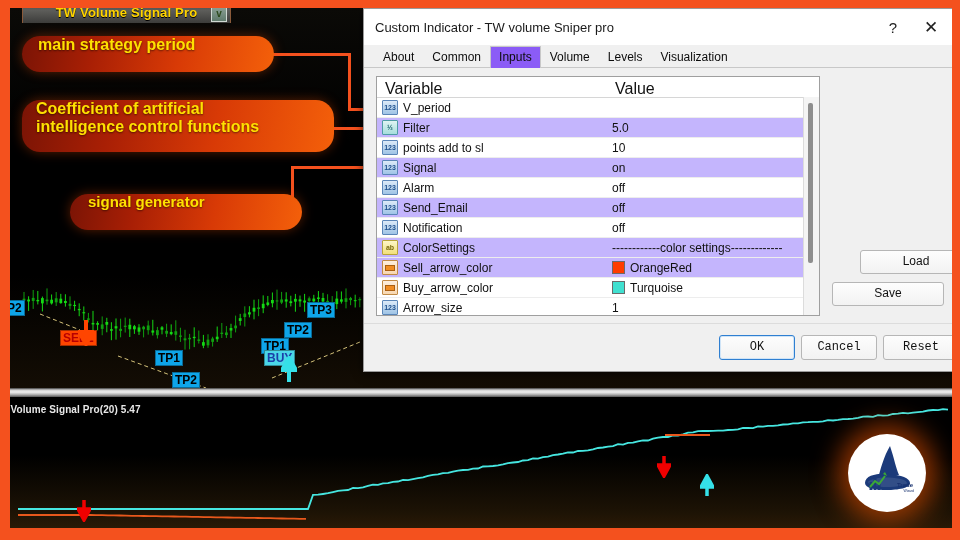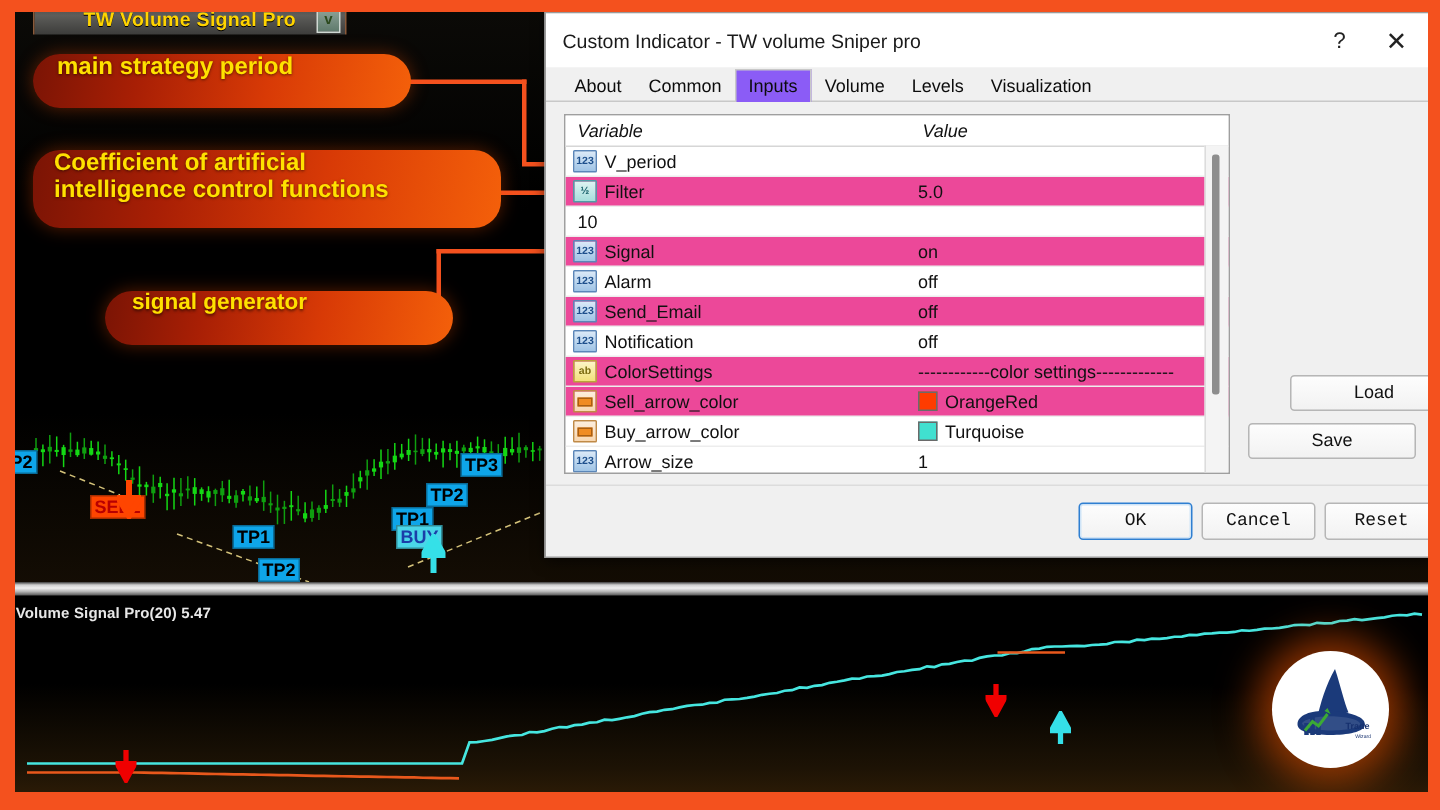--- a/index.html
+++ b/index.html
@@ -81,24 +81,24 @@
   .tab{font-size:12px;color:#0c0c0c;padding:2px 8px 3px 8px;cursor:pointer;
      background:transparent;border:1px solid transparent;border-bottom:none;}
   .tab.sel{background:#8b5cf6;border-color:#c8c8c8;position:relative;top:1px;
      padding-top:3px;padding-bottom:4px;}
 
   
   .dlg-body{position:relative;height:300px;background:#f0f0f0;}
   .grid-wrap{position:absolute;left:12px;top:8px;width:442px;height:238px;
      background:#fff;border:1px solid #9f9f9f;overflow:hidden;}
   .grid-head{display:flex;height:20px;background:#fff;border-bottom:1px solid #d6d6d6;}
-  .gh{font-size:12px;color:#111;padding:3px 0 0 8px;font-style:italic;}
+  .gh{font-size:16px;color:#111;padding:3px 0 0 8px;}
   .gh1{width:222px;} .gh2{flex:1;}
   .row{display:flex;height:19px;align-items:center;border-bottom:1px solid #ededed;}
-  .row.alt{background:#ec4899;}
+  .row.alt{background:#c4b5fd;}
   .cell-var{width:222px;display:flex;align-items:center;padding-left:5px;}
   .cell-val{flex:1;font-size:12px;color:#111;padding-left:8px;display:flex;align-items:center;}
   .vname{font-size:12px;color:#111;margin-left:5px;}
 
   
   .tico{width:14px;height:13px;border-radius:1px;flex:0 0 auto;
      font-size:7px;font-weight:bold;line-height:13px;text-align:center;
      border:1px solid #5b86b8;}
   .tico-123{background:linear-gradient(180deg,#dceaf8,#9fc4e6);color:#1d4f8c;}
   .tico-half{background:linear-gradient(180deg,#dff3f2,#a6dedc);color:#17606b;border-color:#4f9ca6;}
@@ -402,20 +402,24 @@
               </div>
             </div>
             <div class="row alt">
               <div class="cell-var">
                 <span class="tico tico-half">½</span>
                 <span class="vname">Filter</span>
               </div>
               <div class="cell-val">5.0</div>
             </div>
             <div class="row">
+              <div class="cell-var">
+                <span class="tico tico-123">123</span>
+                <span class="vname">points add to sl</span>
+              </div>
               <div class="cell-val">10</div>
             </div>
             <div class="row alt">
               <div class="cell-var">
                 <span class="tico tico-123">123</span>
                 <span class="vname">Signal</span>
               </div>
               <div class="cell-val">on</div>
             </div>
             <div class="row">

